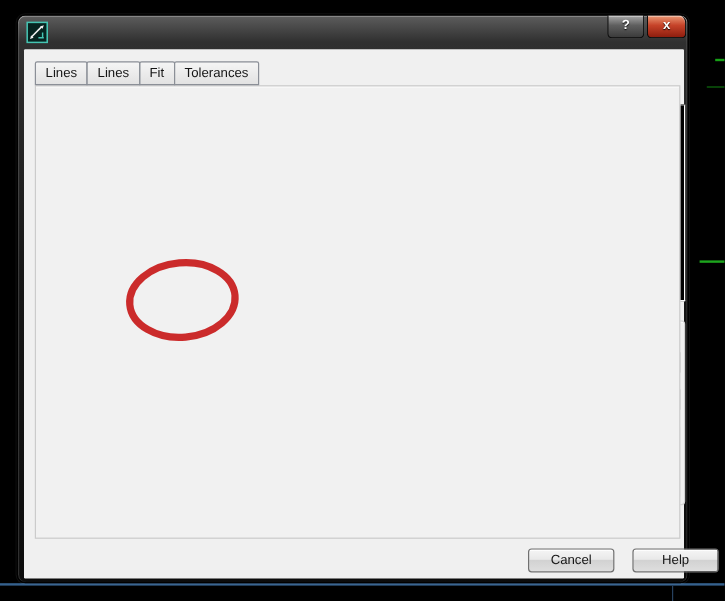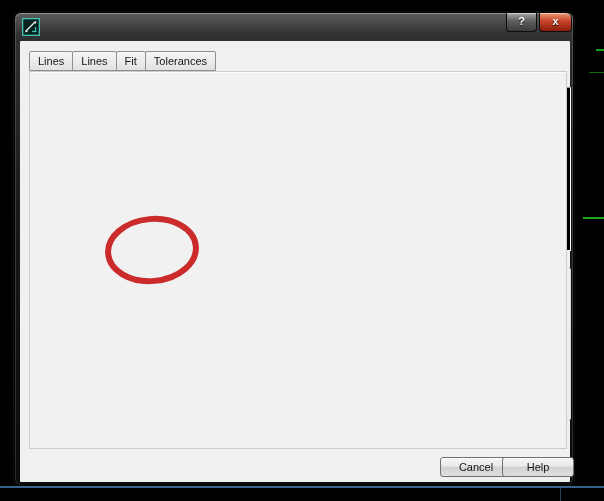--- a/index.html
+++ b/index.html
@@ -231,20 +231,20 @@
 
       <div class="grp" style="left:307px;top:313px;width:240px;height:62px;">
         <span class="glabel">Zero suppression</span>
       </div>
       <div class="cb" style="left:315px;top:330px;"></div>
       <span class="cblbl" style="left:332px;top:331px;">Leading</span>
       <div class="cb" style="left:315px;top:351px;"></div>
       <span class="cblbl" style="left:332px;top:352px;">Trailing</span>
 
       <div class="btn" style="left:391px;top:416px;margin-left:29px;">Cancel</div>
-      <div class="btn" style="left:482px;top:416px;">Help</div>
+      <div class="btn" style="left:507px;top:416px;">Help</div>
     </div>
   </div>
 
   <svg class="overlay" width="604" height="501">
     <ellipse cx="152" cy="250" rx="44" ry="31" fill="none" stroke="#c81c1c" stroke-width="6" transform="rotate(-5 152 250)" opacity="0.93"></ellipse>
   </svg>
 </div>
 
 </body></html>

